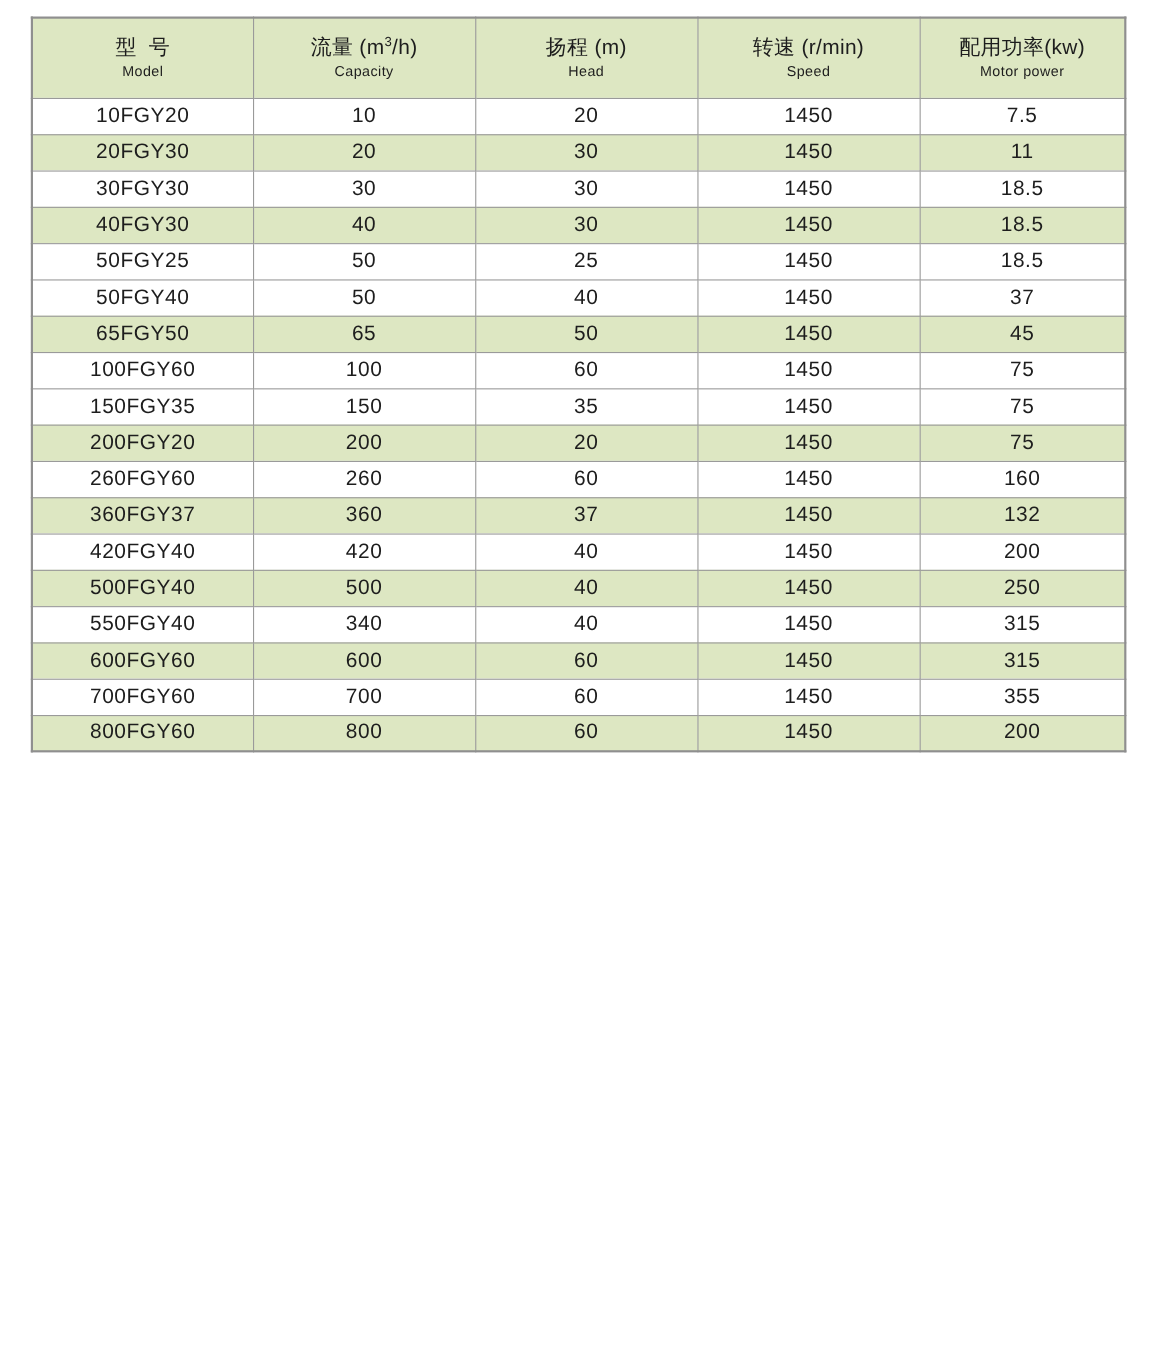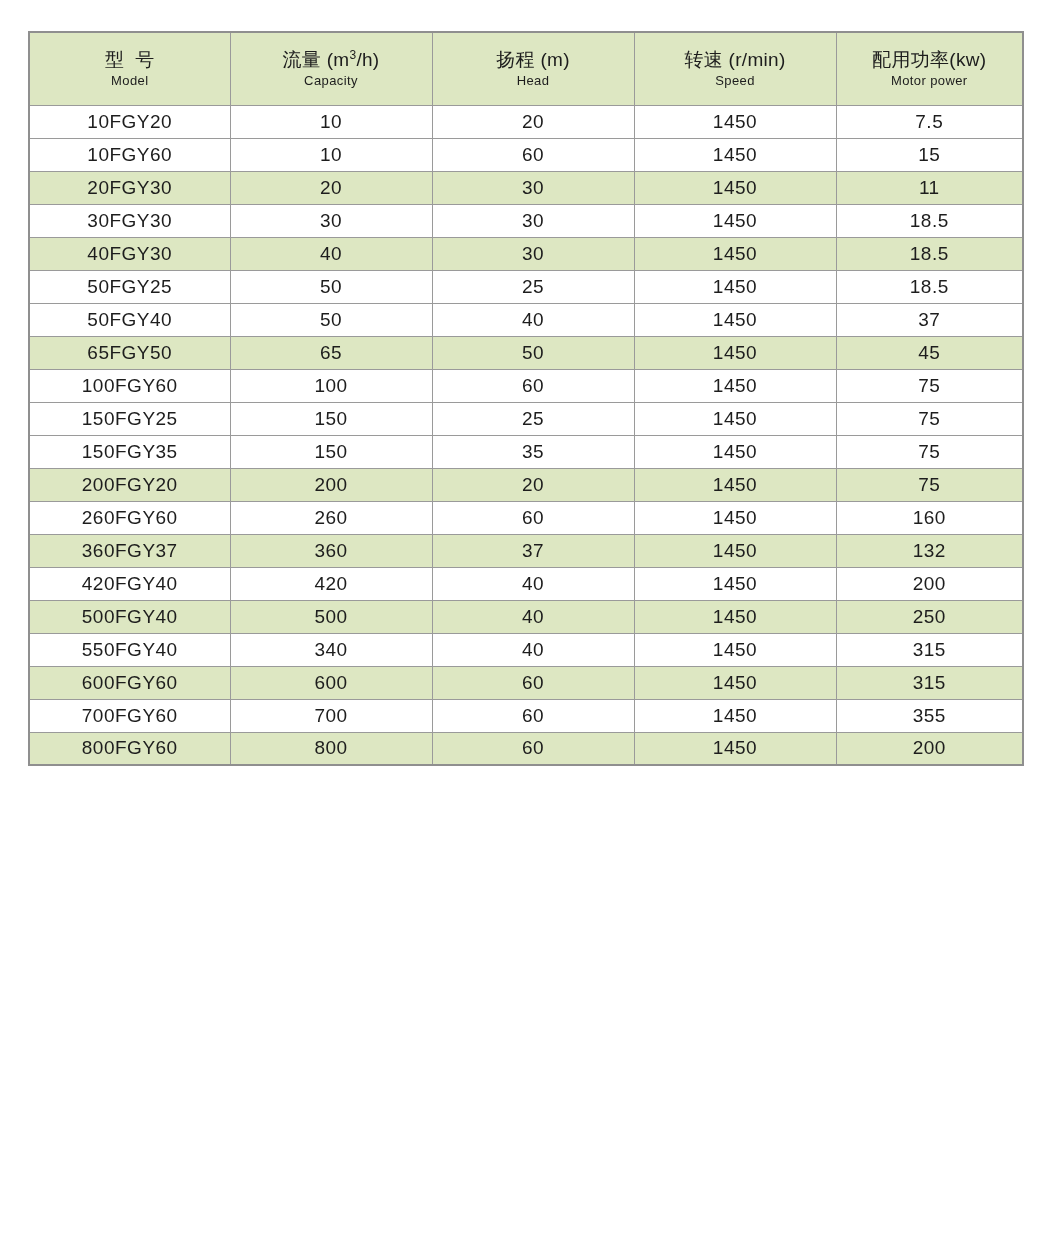--- a/index.html
+++ b/index.html
@@ -13,21 +13,20 @@
     font-family: "Liberation Sans", "DejaVu Sans", sans-serif;
     overflow: hidden;
   }
 
   #spec-table-wrap {
     position: absolute;
     left: 28px;
     top: 15px;
     width: 994px;
     height: 1210px;
-    margin-top: 16px;
   }
 
   table.spec-table {
     width: 994px;
     border-collapse: collapse;
     table-layout: fixed;
     border: 2px solid #8f8f8f;
   }
 
   table.spec-table col.c-model     { width: 201px; }
@@ -128,27 +127,20 @@
       </tr>
     </thead>
     <tbody id="table-body">
         <tr>
           <td>10FGY20</td>
           <td>10</td>
           <td>20</td>
           <td>1450</td>
           <td>7.5</td>
         </tr>
-        <tr>
-          <td>10FGY60</td>
-          <td>10</td>
-          <td>60</td>
-          <td>1450</td>
-          <td>15</td>
-        </tr>
         <tr class="shaded">
           <td>20FGY30</td>
           <td>20</td>
           <td>30</td>
           <td>1450</td>
           <td>11</td>
         </tr>
         <tr>
           <td>30FGY30</td>
           <td>30</td>
@@ -185,27 +177,20 @@
           <td>45</td>
         </tr>
         <tr>
           <td>100FGY60</td>
           <td>100</td>
           <td>60</td>
           <td>1450</td>
           <td>75</td>
         </tr>
         <tr>
-          <td>150FGY25</td>
-          <td>150</td>
-          <td>25</td>
-          <td>1450</td>
-          <td>75</td>
-        </tr>
-        <tr>
           <td>150FGY35</td>
           <td>150</td>
           <td>35</td>
           <td>1450</td>
           <td>75</td>
         </tr>
         <tr class="shaded">
           <td>200FGY20</td>
           <td>200</td>
           <td>20</td>

